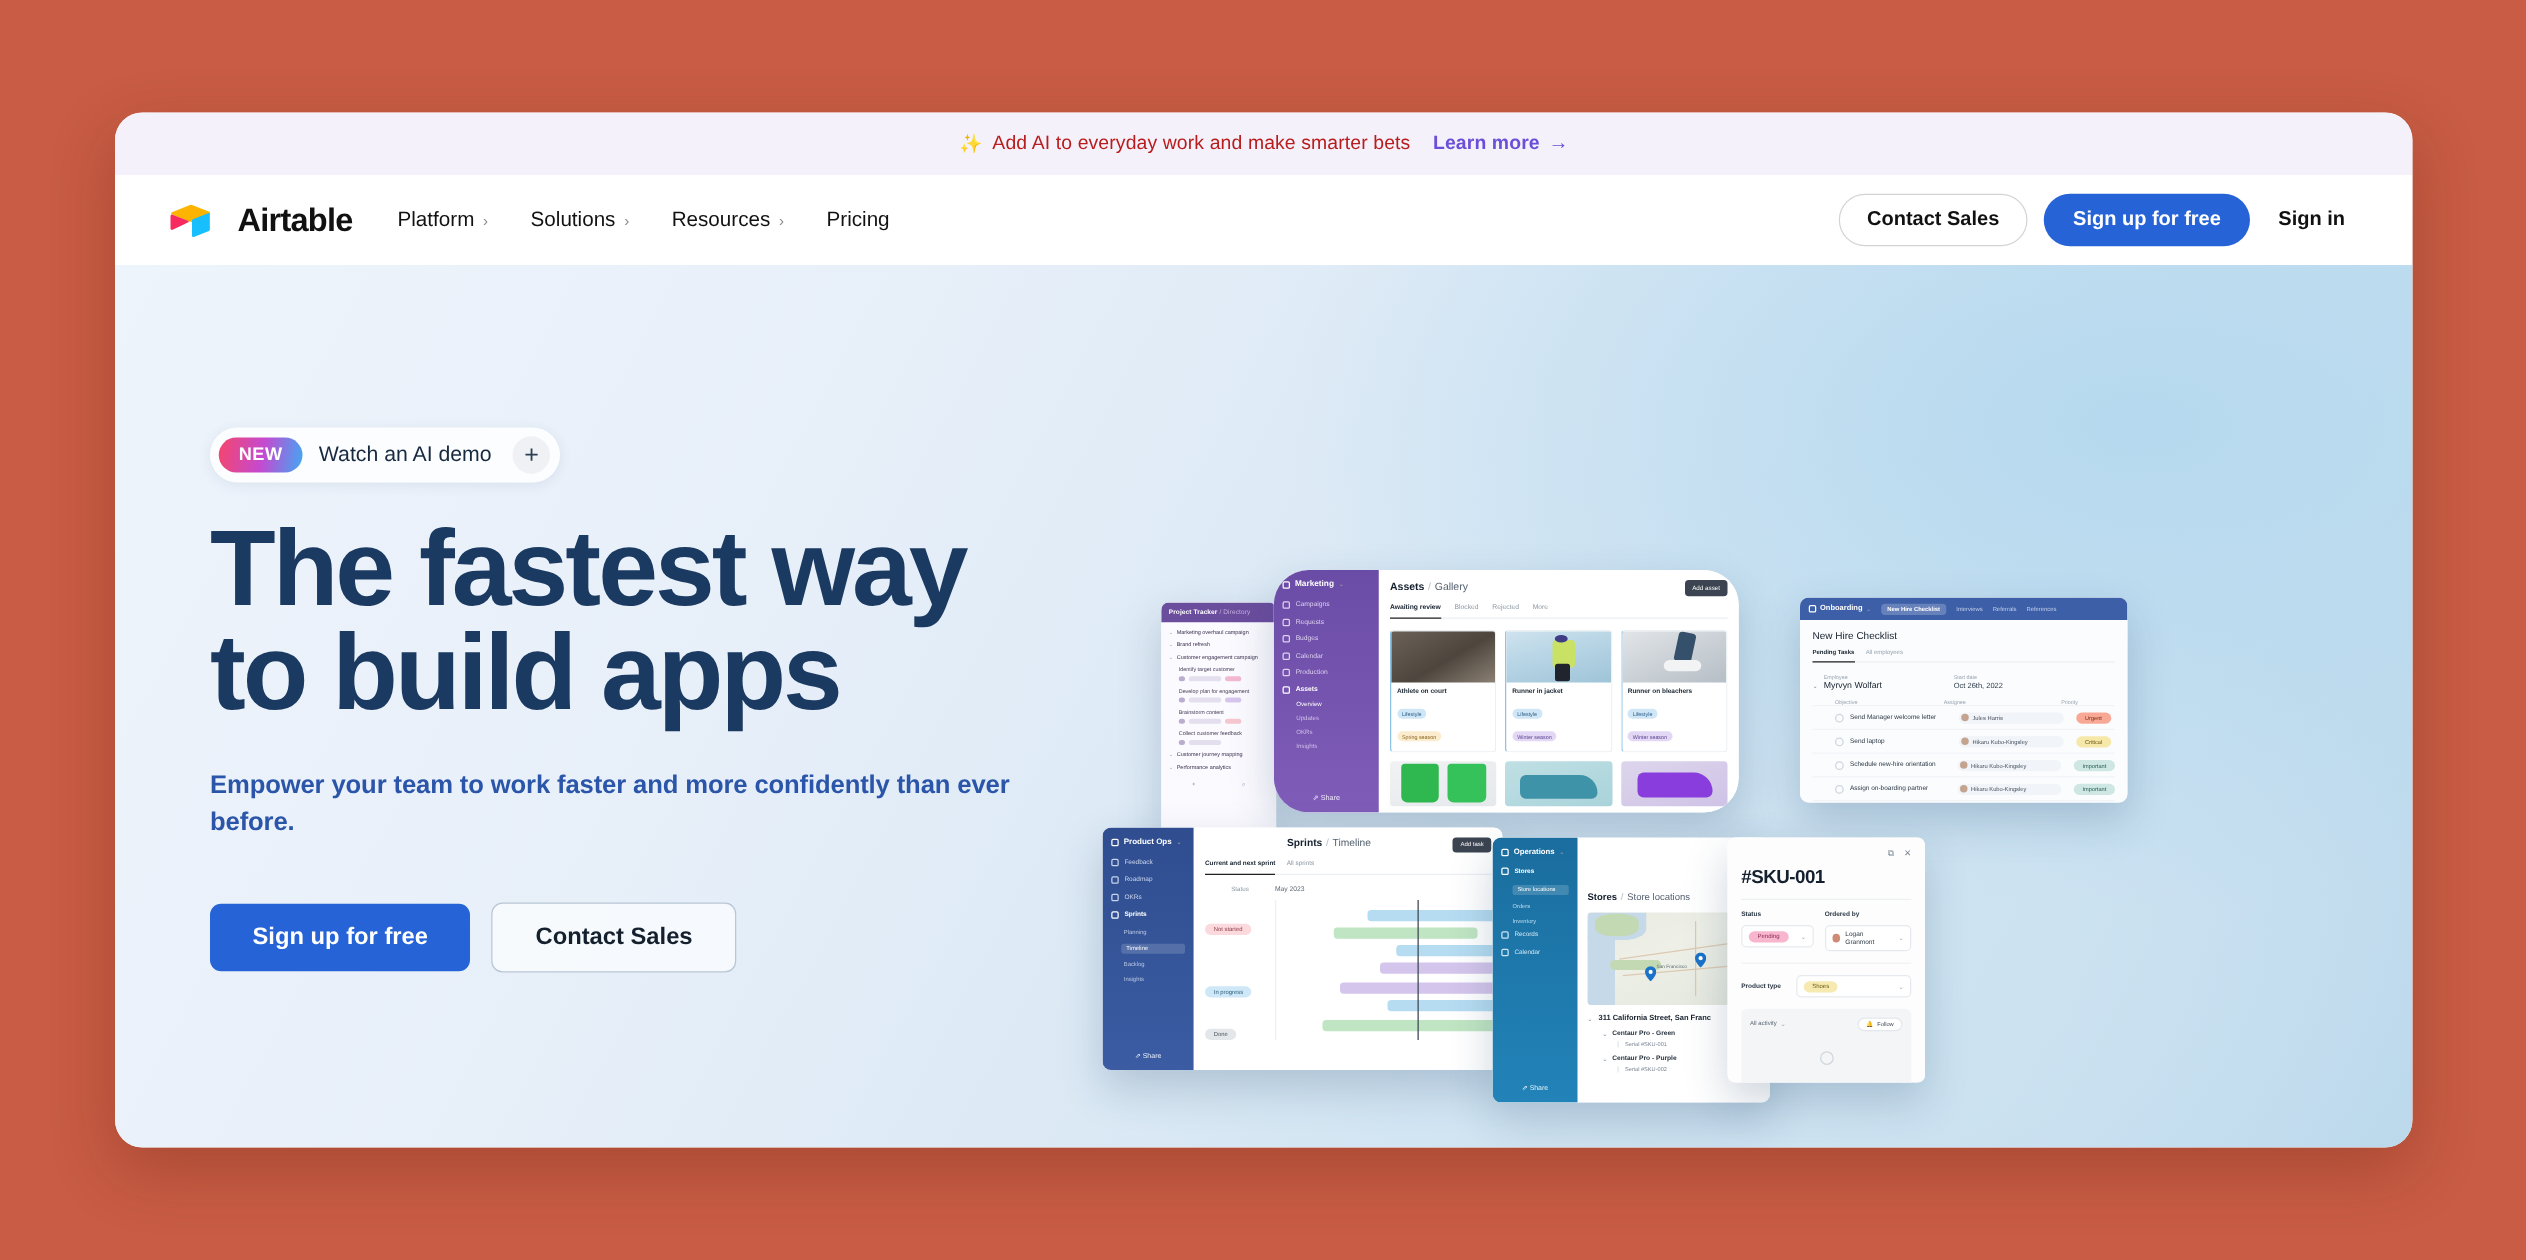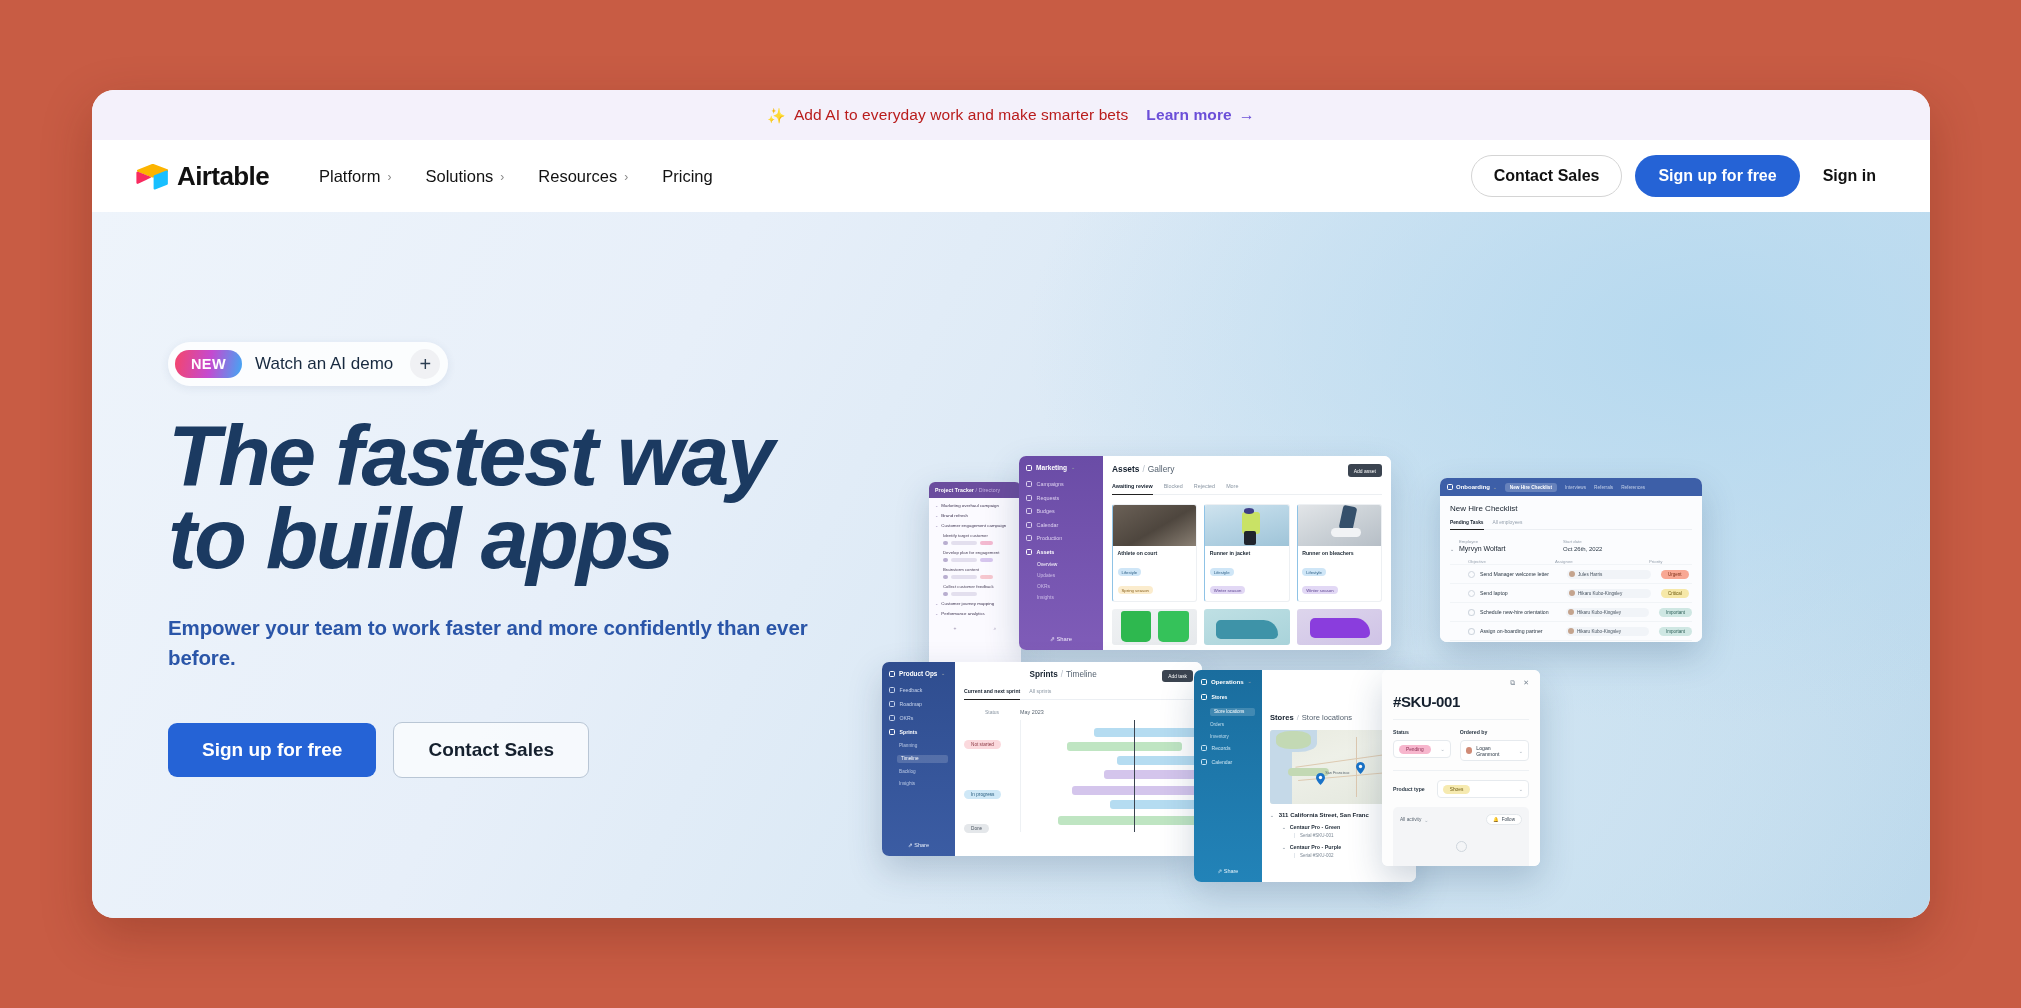--- a/index.html
+++ b/index.html
@@ -40,21 +40,21 @@
   .banner .b-arrow { font-size: 16px; }
 
   
   .nav {
     height: 72px; background: #fff;
     display: flex; align-items: center;
     padding: 0 44px 0 44px;
     position: relative;
     z-index: 5;
   }
-  .logo-wrap { display: flex; align-items: center; gap: 9px; margin-right: 50px; }
+  .logo-wrap { display: flex; align-items: center; gap: 22px; margin-right: 36px; }
   .logo-mark { width: 32px; height: 27px; position: relative; display: block; }
   .logo-text { font-size: 26px; font-weight: 700; color: #111; letter-spacing: -.6px; }
 
   .nav-links { display: flex; align-items: center; gap: 34px; }
   .nav-link {
     display: flex; align-items: center; gap: 7px;
     font-size: 16.5px; color: #121212; cursor: pointer; font-weight: 450;
   }
   .nav-link .caret { font-size: 12px; color: #8a8a8a; transform: translateY(1px); }
 
@@ -102,21 +102,21 @@
   .plus-btn {
     width: 30px; height: 30px; border-radius: 50%;
     background: #f0f1f4; color: #2c3e52;
     display: flex; align-items: center; justify-content: center;
     font-size: 20px; line-height: 1; margin-left: 4px;
   }
 
   .headline {
     margin-top: 28px;
     font-size: 86px; line-height: .97; font-weight: 700;
-    color: #1b3a61; letter-spacing: -2.4px; font-style: italic;
+    color: #1b3a61; letter-spacing: -2.4px;
   }
   .subhead {
     margin-top: 32px; max-width: 640px;
     font-size: 20.5px; line-height: 1.45; font-weight: 700; color: #2a55a8;
     letter-spacing: -.1px;
   }
   .cta-row { margin-top: 50px; display: flex; gap: 17px; align-items: center; }
   .cta-primary {
     background: #2563d6; color: #fff; border: none; border-radius: 9px;
     font-size: 19px; font-weight: 700; padding: 16px 34px; cursor: pointer;
@@ -149,21 +149,21 @@
   .tr-sub .lbl { font-size: 4.3px; color: #4a4059; display: block; margin-bottom: 2.5px; }
   .tr-meta { display: flex; align-items: center; gap: 3px; }
   .tr-av { width: 4.5px; height: 4.5px; border-radius: 50%; background: #b9aed0; }
   .tr-bar { height: 3.6px; width: 26px; border-radius: 2px; background: #e3dfee; }
   .tr-tag { height: 4.4px; width: 13px; border-radius: 3px; background: #f3b9d0; }
   .tr-tag.b { background: #d6c6ee; }
   .tr-tag.c { background: #f6c7cf; }
   .tr-foot { display: flex; justify-content: space-around; padding-top: 4px; color: #9a90ad; font-size: 5px; }
 
   
-  .c-marketing { left: 137px; top: 184px; width: 372px; height: 194px; }
+  .c-marketing { left: 137px; top: 184px; width: 372px; height: 194px; border-radius: 28px; }
   .mk { display: flex; height: 100%; }
   .mk-side { width: 84px; background: #6d4fa8;
              background: linear-gradient(180deg,#6a4ca6 0%, #7f5cb8 100%);
              padding: 8px 7px; color: #fff; position: relative; }
   .mk-title { font-size: 6.6px; font-weight: 700; display: flex; align-items: center; gap: 4px; margin-bottom: 10px; }
   .mk-item { font-size: 5.4px; color: #ded2f0; margin-bottom: 7.5px; display: flex; align-items: center; gap: 4.5px; }
   .mk-item.active { color: #fff; font-weight: 700; }
   .mk-sub { font-size: 4.9px; color: #cdbde8; margin: 0 0 6px 11px; }
   .mk-sub.active { color: #fff; }
   .mk-share { position: absolute; left: 0; right: 0; bottom: 8px; text-align: center; font-size: 5.8px; color: #efe7fa; }

